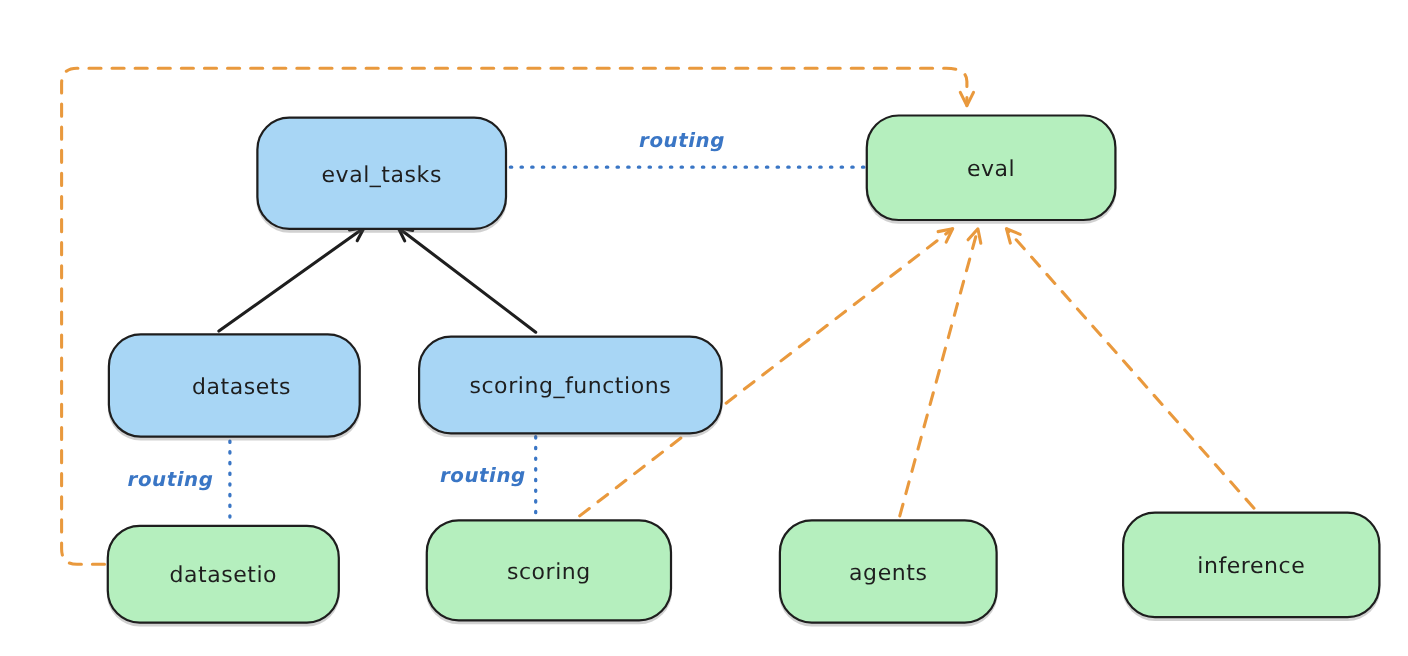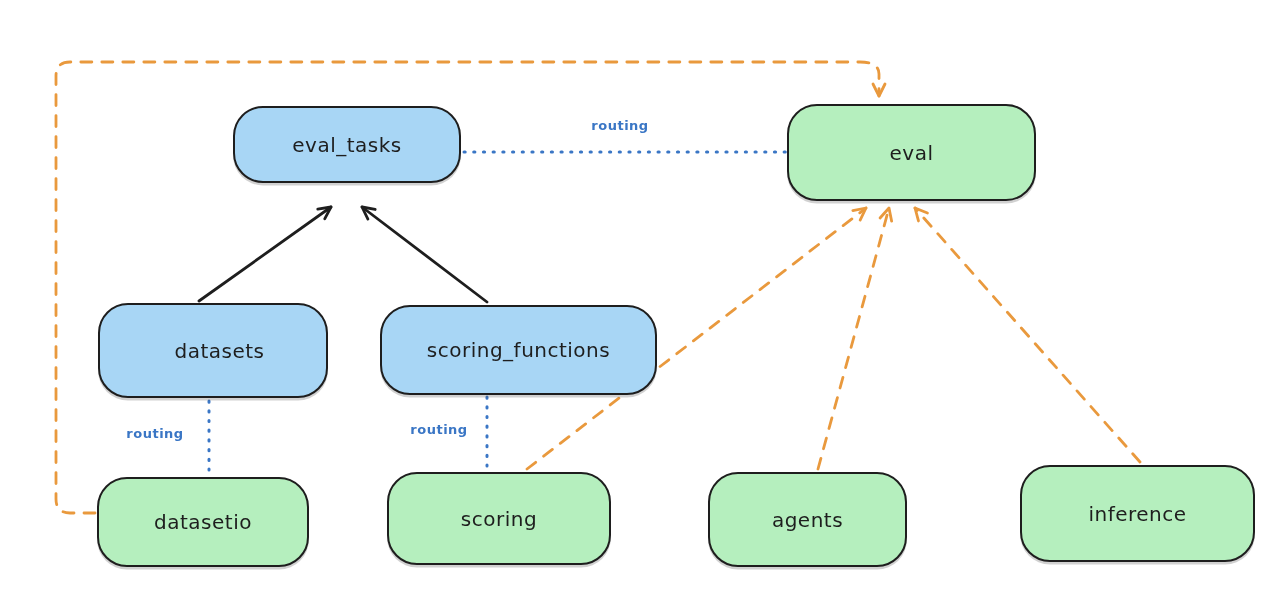--- a/index.html
+++ b/index.html
@@ -33,24 +33,25 @@
     color: var(--stroke, #1e1e1e);
     letter-spacing: 0.5px;
     box-shadow: 0 2.5px 0 rgba(90, 90, 90, 0.28);
     box-sizing: border-box;
   }
   .node.blue  { background: var(--blue-fill, #a8d6f5); }
   .node.green { background: var(--green-fill, #b5efbe); }
   .edge-label {
     position: absolute;
     color: var(--routing-blue, #3a76c5);
-    font-size: 13px;
+    font-size: 18px;
     font-weight: 600;
     letter-spacing: 0.5px;
     text-align: center;
+    font-style: italic;
   }
 </style>
 </head>
 <body>
 
 <div class="canvas">
 
   <svg class="edges-layer" width="1280" height="596" viewBox="0 0 1280 596">
     <defs>
       <marker id="arrow-black" markerWidth="22" markerHeight="22" refX="15" refY="9" orient="auto" markerUnits="userSpaceOnUse">
@@ -67,23 +68,23 @@
     <path class="edge edge-blue-dotted" d="M 464 152 L 786 152"></path>
     <path class="edge edge-blue-dotted" d="M 209 401 L 209 474"></path>
     <path class="edge edge-blue-dotted" d="M 487 397 L 487 469"></path>
 
     <path class="edge edge-orange-dashed" d="M 95 513 L 70 513 Q 56 513 56 499 L 56 76 Q 56 62 70 62 L 860 62 Q 879 62 879 74 L 879 96" marker-end="url(#arrow-orange)"></path>
     <path class="edge edge-orange-dashed" d="M 527 469 L 866 208" marker-end="url(#arrow-orange)"></path>
     <path class="edge edge-orange-dashed" d="M 818 469 L 889 208" marker-end="url(#arrow-orange)"></path>
     <path class="edge edge-orange-dashed" d="M 1140 462 L 915 208" marker-end="url(#arrow-orange)"></path>
   </svg>
 
-  <div class="node blue" style="left:233px; top:106px; width:228px; height:77px;">eval_tasks</div>
+  <div class="node blue" style="left:233px; top:106px; width:228px; height:103px;">eval_tasks</div>
 
-  <div class="node green" style="left:787px; top:104px; width:249px; height:97px;">eval</div>
+  <div class="node green" style="left:787px; top:104px; width:228px; height:97px;">eval</div>
 
   <div class="node blue" style="left:98px; top:303px; width:230px; height:95px;padding-left:13px;">datasets</div>
 
   <div class="node blue" style="left:380px; top:305px; width:277px; height:90px;">scoring_functions</div>
 
   <div class="node green" style="left:97px; top:477px; width:212px; height:90px;">datasetio</div>
 
   <div class="node green" style="left:387px; top:472px; width:224px; height:93px;">scoring</div>
 
   <div class="node green" style="left:708px; top:472px; width:199px; height:95px;">agents</div>

